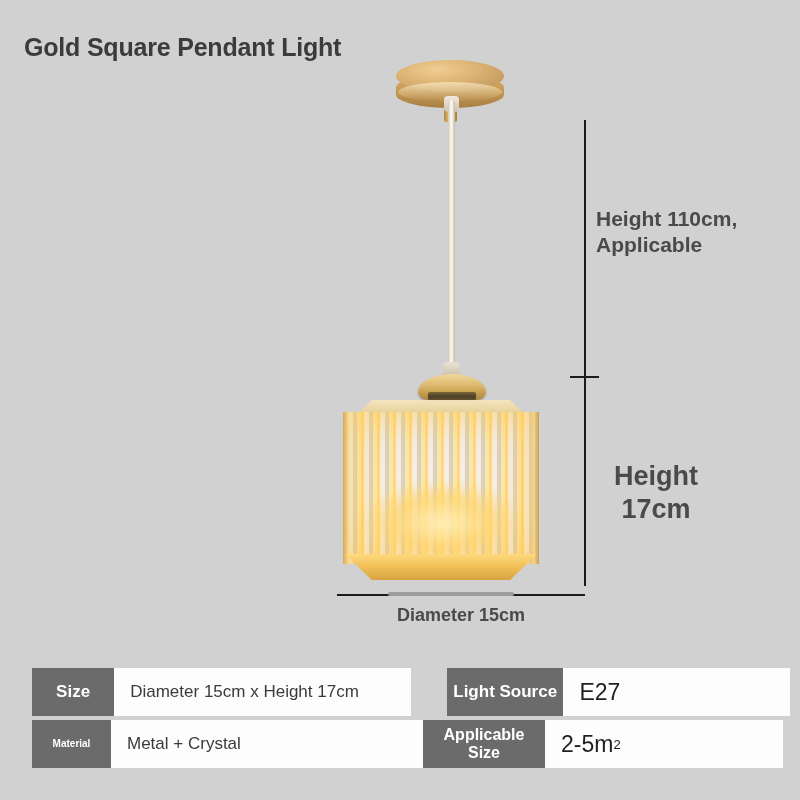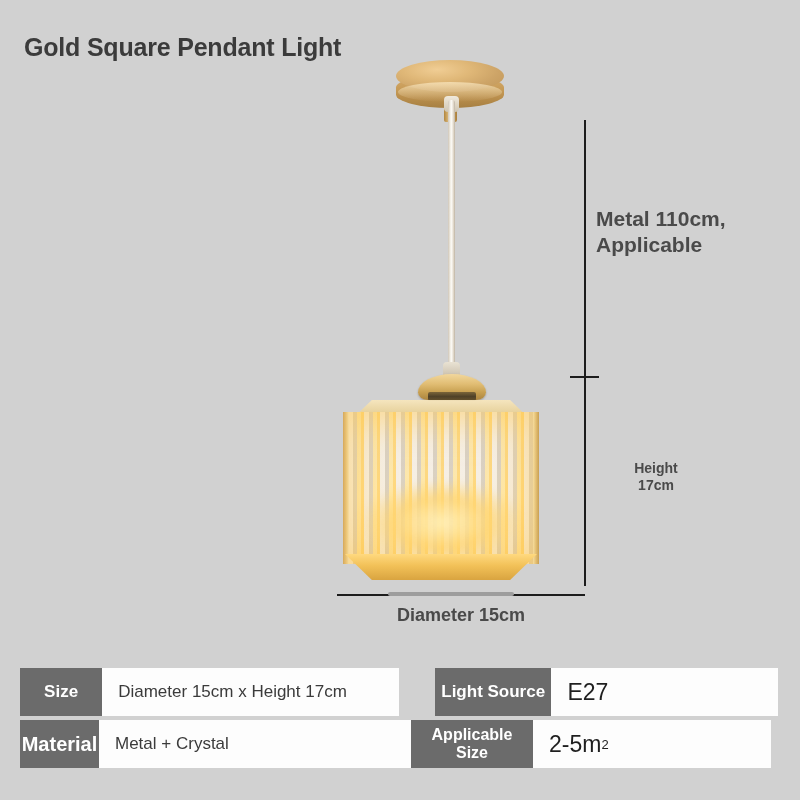--- a/index.html
+++ b/index.html
@@ -119,41 +119,41 @@
   }
   .hline-thick{
     position:absolute;left:388px;top:592px;width:126px;height:4px;background:#9d9d9d;border-radius:2px;
   }
 
   
   .dim-label{
     position:absolute;color:#4a4a4a;font-weight:bold;line-height:1.22;
   }
   .dim-h110{left:596px;top:206px;font-size:21px;width:200px;}
-  .dim-h17{left:596px;top:460px;font-size:14px;width:120px;text-align:center;}
+  .dim-h17{left:596px;top:460px;font-size:27px;width:120px;text-align:center;}
   .dim-dia{left:337px;top:605px;width:248px;text-align:center;font-size:18px;}
 
   
-  .spec-table{position:absolute;left:20px;top:668px;width:758px;}
+  .spec-table{position:absolute;left:32px;top:668px;width:758px;}
   .spec-row{display:flex;align-items:stretch;height:48px;margin-bottom:4px;}
   .spec-key{
     background:#6b6b6b;color:#ffffff;font-weight:bold;font-size:17px;
     display:flex;align-items:center;justify-content:center;text-align:center;
     line-height:1.12;padding:0 6px;box-sizing:border-box;
   }
   .spec-val{
     background:#fdfdfd;display:flex;align-items:center;
     padding-left:16px;box-sizing:border-box;
     color:#3b3b3b;font-weight:normal;font-size:17px;
   }
   .k-size{width:86px;}
   .v-size{width:312px;}
   .k-ls{width:122px;margin-left:36px;}
   .v-ls{width:238px;}
-  .k-mat{width:79px;font-size:20px;}
+  .k-mat{width:79px;font-size:10px;}
   .v-mat{width:312px;}
   .k-aa{width:122px;font-size:16px;}
   .v-aa{width:238px;}
   .val-light{font-weight:normal;font-size:23px;color:#1f1f1f;}
   .val-light sup{font-size:13px;}
 </style>
 </head>
 <body>
 
 <div class="stage">
@@ -182,21 +182,21 @@
     <div class="shade-glow"></div>
     <div class="shade-base"></div>
   </div>
 
   <div class="vline"></div>
   <div class="vtick"></div>
   <div class="hline"></div>
   <div class="hline-thick"></div>
 
   <div class="dim-label dim-h110">
-    <div>Metal 110cm,</div>
+    <div>Height 110cm,</div>
     <div>Applicable</div>
   </div>
 
   <div class="dim-label dim-h17">
     <div>Height</div>
     <div>17cm</div>
   </div>
 
   <div class="dim-label dim-dia">Diameter 15cm</div>
 

